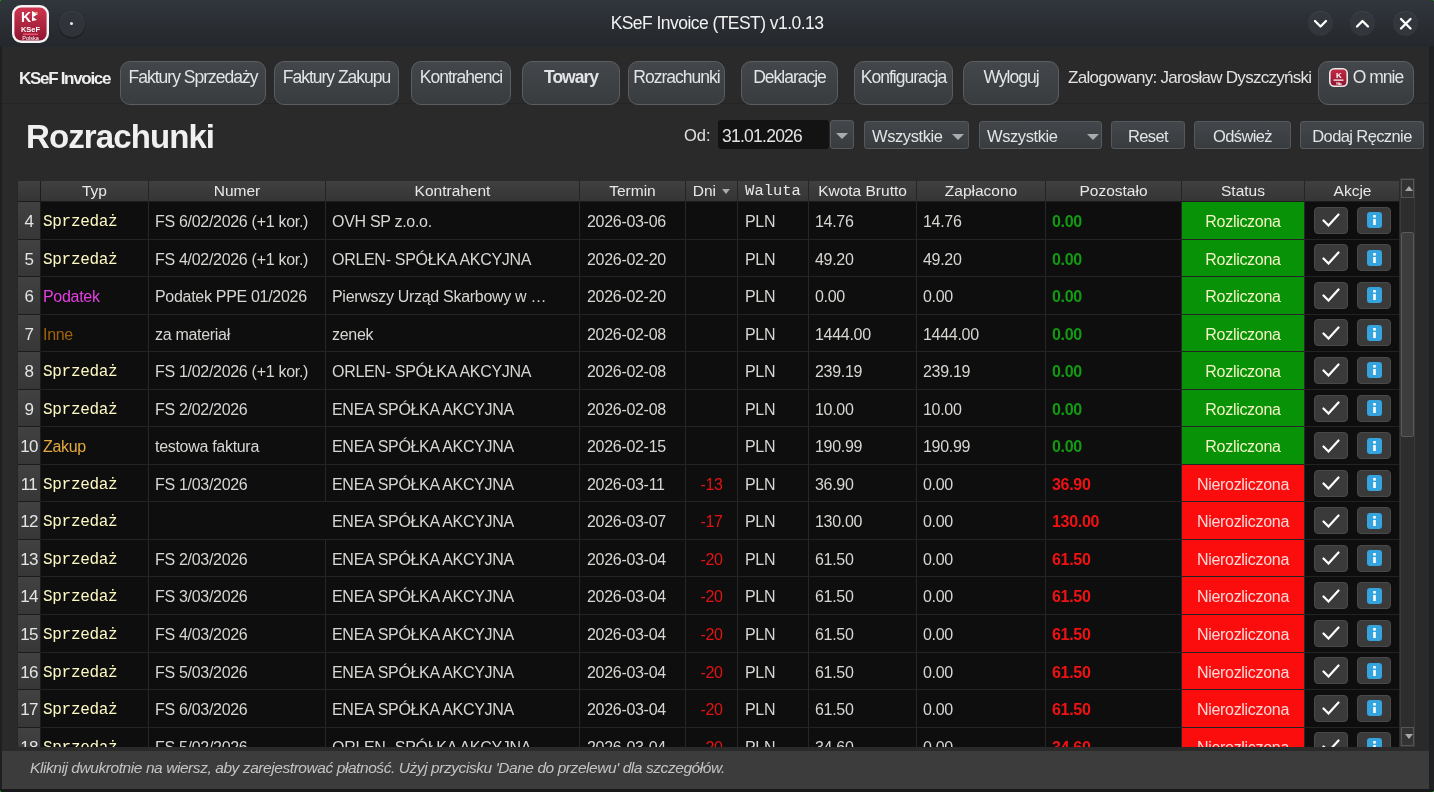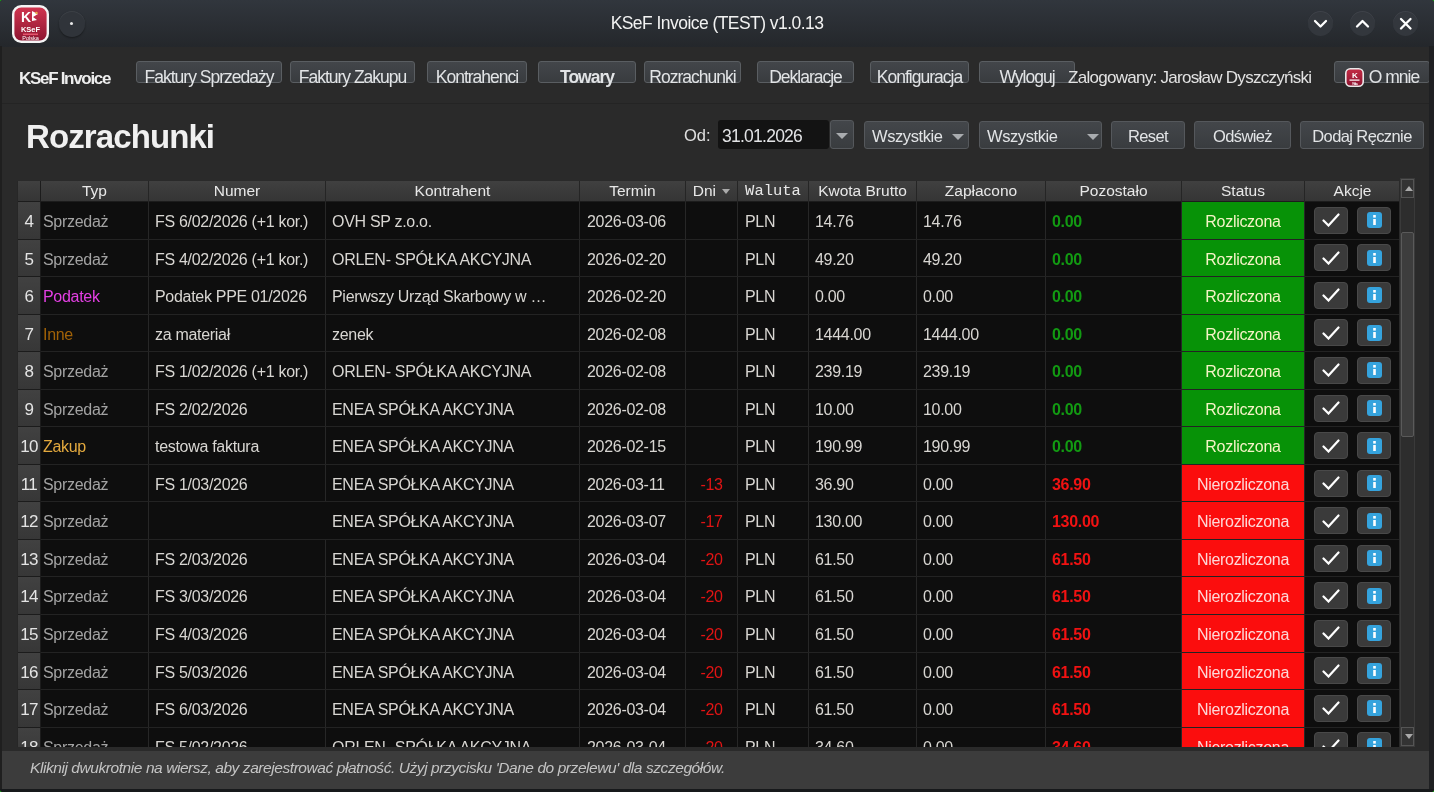--- a/index.html
+++ b/index.html
@@ -8,21 +8,21 @@
 #titlebar { position:absolute; left:0; top:0; width:1434px; height:47px; background:linear-gradient(#31363d,#24272b); }
 #title { position:absolute; left:0; top:0; width:1434px; height:47px; line-height:47px; text-align:center; color:#f2f2f2; font-size:17.5px; letter-spacing:-0.55px; }
 #appicon { position:absolute; left:12px; top:5px; }
 #dotcircle { position:absolute; left:59px; top:11px; width:26px; height:26px; border-radius:50%; background:#30343a; box-shadow: inset 0 1px 0 #3c4046, 0 1px 2px rgba(0,0,0,.4); }
 #dotcircle::after { content:''; position:absolute; left:11px; top:11px; width:3px; height:3px; border-radius:50%; background:#e8e8e8; }
 .winbtn { position:absolute; top:11px; width:25px; height:25px; border-radius:50%; background:#33373d; box-shadow: inset 0 1px 0 #3e4249; }
 .winbtn svg { position:absolute; left:0; top:0; }
 
 #toolbar { position:absolute; left:0; top:47px; width:1434px; height:57px; background:#2a2a2a; border-bottom:1px solid #242424; }
 #brand { position:absolute; left:19px; top:3px; height:57px; line-height:57px; font-weight:bold; font-size:17px; letter-spacing:-1.3px; color:#eeeeee; }
-.tbtn { position:absolute; top:14px; height:22px; background:linear-gradient(#43464a,#393c3f); border:1px solid #5a5e62; border-radius:3px; color:#e2e4e6; font-size:17.5px; letter-spacing:-1px; text-align:center; line-height:30px;margin-left:16px; }
+.tbtn { position:absolute; top:14px; height:44px; background:linear-gradient(#43464a,#393c3f); border:1px solid #5a5e62; border-radius:10px; color:#e2e4e6; font-size:17.5px; letter-spacing:-1px; text-align:center; line-height:30px; }
 #loggedin { position:absolute; left:1068px; top:0; height:57px; line-height:62px; font-size:17px; letter-spacing:-0.72px; color:#e2e2e2; }
 
 #pagetitle { position:absolute; left:26px; top:118px; font-size:33px; letter-spacing:-0.9px; font-weight:bold; color:#f0f0f0; }
 #odlbl { position:absolute; left:684px; top:121px; width:30px; height:28px; line-height:28px; font-size:16.5px; color:#e0e0e0; }
 #datebox { position:absolute; left:718px; top:120px; width:111px; height:29px; background:#131313; border-radius:3px; }
 #datebtn { position:absolute; left:830px; top:120px; width:24px; height:29px; background:linear-gradient(#43464a,#393c3f); border:1px solid #55585c; border-radius:3px; }
 #datefield { position:absolute; left:0; top:0; width:111px; height:29px; color:#e2e3e5; font-size:17.5px; letter-spacing:-0.75px; line-height:33px; padding-left:4px; }
 .combo { position:absolute; top:121px; height:28px; background:linear-gradient(#43464a,#393c3f); border:1px solid #55585c; border-radius:3px; color:#e2e4e6; font-size:16.5px; letter-spacing:-0.4px; line-height:29px; }
 .arrow { position:absolute; top:12px; width:0; height:0; border-left:6px solid transparent; border-right:6px solid transparent; border-top:6.5px solid #a9acaf; }
 .fbtn { position:absolute; top:121px; height:28px; background:linear-gradient(#43464a,#393c3f); border:1px solid #55585c; border-radius:3px; color:#e2e4e6; font-size:16.5px; letter-spacing:-0.6px; text-align:center; line-height:29px; }
@@ -37,21 +37,21 @@
 .cnumer { left:131px; width:177px; padding-left:6px; }
 .ckontr { left:308px; width:254px; padding-left:6px; }
 .cterm { left:562px; width:106px; padding-left:7px; }
 .cdni { left:668px; width:52px; text-align:center; color:#e01414; }
 .cwal { left:720px; width:71px; padding-left:7px; }
 .ckw { left:791px; width:108px; padding-left:6px; }
 .czap { left:899px; width:129px; padding-left:6px; }
 .cpoz { left:1028px; width:136px; padding-left:6px; font-weight:bold; }
 .cstat { left:1164px; width:123px; text-align:center; }
 .cakc { left:1287px; width:95px; border-right:none; display:flex; align-items:center; justify-content:center; gap:9px; }
-.blue { color:#a3a3a3; } .mag { color:#e33fe3; } .teal { color:#a16207; } .yel { color:#e3a93e; }
+.blue { color:#fef9c3;font-family:Liberation Mono, monospace; } .mag { color:#e33fe3; } .teal { color:#a16207; } .yel { color:#e3a93e; }
 .pgreen { color:#129a12; } .pred { color:#f01212; }
 .ok { background:#079207; color:#f5f3c6; }
 .bad { background:#fb0d0d; color:#fdd8d8; }
 .abtn { width:34px; height:27px; background:#3a3a3a; border:1px solid #494949; border-radius:4px; display:inline-flex; align-items:center; justify-content:center; }
 .iico { display:inline-flex; }
 
 #sbar { position:absolute; left:1400px; top:178px; width:15px; height:569px; background:#2d2d2d; border:1px solid #3a3a3a; }
 .sbtn { position:absolute; left:0; width:13px; height:19px; background:#333333; border:1px solid #555555; }
 #sthumb { position:absolute; left:0px; top:53px; width:13px; height:205px; background:#3d3d3d; border:1px solid #5a5a5a; border-radius:2px; }
 .tri-up { position:absolute; left:2.5px; top:6px; width:0; height:0; border-left:4px solid transparent; border-right:4px solid transparent; border-bottom:5px solid #aaaaaa; }

